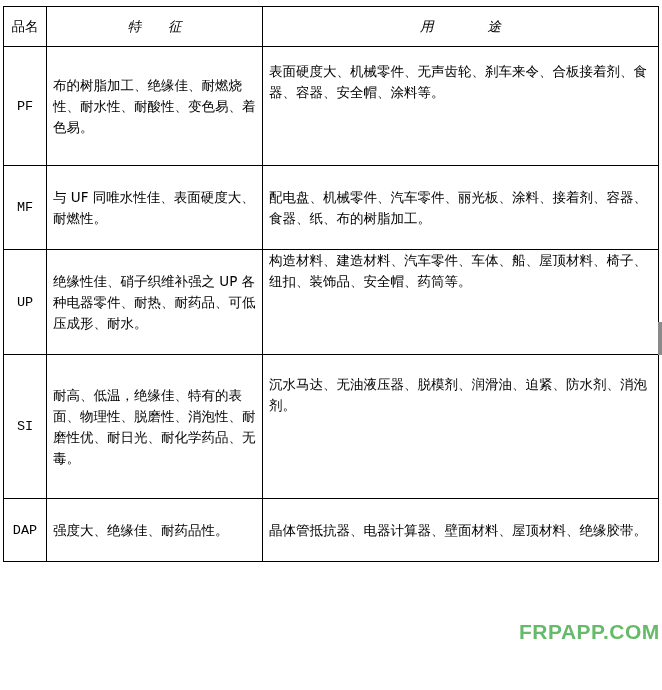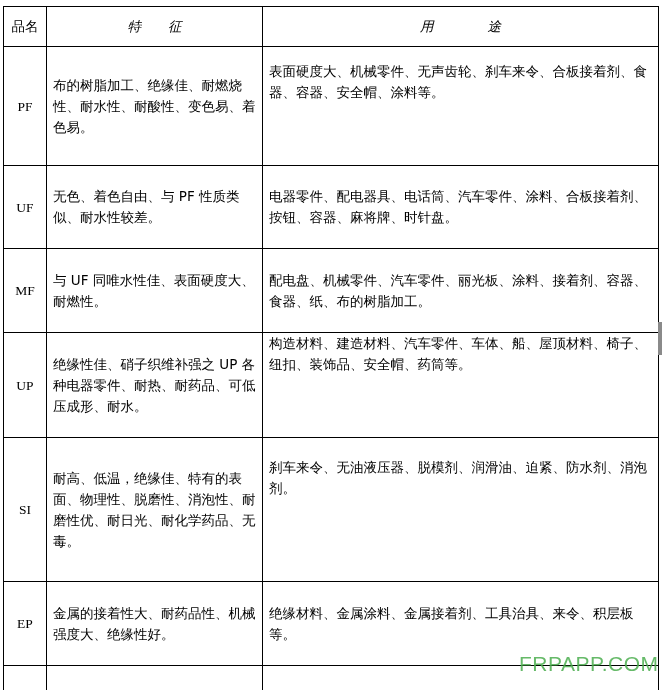--- a/index.html
+++ b/index.html
@@ -21,37 +21,37 @@
     word-break: break-all;
   }
   col.c-name { width: 43px; }
   col.c-feat { width: 216px; }
   col.c-use  { width: 396px; }
   th { height: 39px; text-align: center; }
   th.h-name { padding: 0 2px; letter-spacing: 0px; }
   th.h-feat, th.h-use { letter-spacing: 0; font-style: italic; }
   td.name {
     text-align: center;
-    font-family: Liberation Serif, serif;
+    font-family: Liberation Mono, monospace;
     font-size: 14px; padding: 0 2px;
   }
   td.feat, td.use { text-align: left; padding-left: 6px; padding-right: 4px; }
   tr.r-pf   td { height: 104px; }
   tr.r-uf   td { height: 82px; }
   tr.r-mf   td { height: 83px; }
   tr.r-up   td { height: 104px; }
   tr.r-si   td { height: 124px; }
   tr.r-ep   td { height: 83px; }
   tr.r-dap  td { height: 62px; }
   .top-aligned { vertical-align: top !important; }
   .pad-top-pf  { padding-top: 14px !important; }
   .watermark {
-    position: absolute; left: 519px; top: 652px;
+    position: absolute; left: 519px; top: 620px;
     font-family: "Liberation Sans", sans-serif;
-    font-weight: normal; font-size: 21px; letter-spacing: 0.5px;
+    font-weight: bold; font-size: 21px; letter-spacing: 0.5px;
     color: #4cae4f; opacity: 0.85; pointer-events: none;
   }
   .scroll-mark {
     position: absolute; left: 658px; top: 322px;
     width: 4px; height: 33px; background: #8a8a8a;
   }
 </style>
 </head>
 <body>
 
@@ -67,44 +67,34 @@
       <th class="h-feat">特　　征</th>
       <th class="h-use">用　　　　途</th>
     </tr>
   </thead>
   <tbody>
     <tr class="r-pf">
       <td class="name">PF</td>
       <td class="feat">布的树脂加工、绝缘佳、耐燃烧性、耐水性、耐酸性、变色易、着色易。</td>
       <td class="use top-aligned pad-top-pf">表面硬度大、机械零件、无声齿轮、刹车来令、合板接着剂、食器、容器、安全帽、涂料等。</td>
     </tr>
-    <tr class="r-uf">
-      <td class="name">UF</td>
-      <td class="feat">无色、着色自由、与 PF 性质类似、耐水性较差。</td>
-      <td class="use">电器零件、配电器具、电话筒、汽车零件、涂料、合板接着剂、按钮、容器、麻将牌、时针盘。</td>
-    </tr>
     <tr class="r-mf">
       <td class="name">MF</td>
       <td class="feat">与 UF 同唯水性佳、表面硬度大、耐燃性。</td>
       <td class="use">配电盘、机械零件、汽车零件、丽光板、涂料、接着剂、容器、食器、纸、布的树脂加工。</td>
     </tr>
     <tr class="r-up">
       <td class="name">UP</td>
       <td class="feat">绝缘性佳、硝子织维补强之 UP 各种电器零件、耐热、耐药品、可低压成形、耐水。</td>
       <td class="use top-aligned" style="">构造材料、建造材料、汽车零件、车体、船、屋顶材料、椅子、纽扣、装饰品、安全帽、药筒等。</td>
     </tr>
     <tr class="r-si">
       <td class="name">SI</td>
       <td class="feat">耐高、低温，绝缘佳、特有的表面、物理性、脱磨性、消泡性、耐磨性优、耐日光、耐化学药品、无毒。</td>
-      <td class="use top-aligned" style="padding-top:19px">刹车来令、无油液压器、脱模剂、润滑油、迫紧、防水剂、消泡剂。</td>
-    </tr>
-    <tr class="r-ep">
-      <td class="name">EP</td>
-      <td class="feat">金属的接着性大、耐药品性、机械强度大、绝缘性好。</td>
-      <td class="use">绝缘材料、金属涂料、金属接着剂、工具治具、来令、积层板等。</td>
+      <td class="use top-aligned" style="padding-top:19px">沉水马达、无油液压器、脱模剂、润滑油、迫紧、防水剂、消泡剂。</td>
     </tr>
     <tr class="r-dap">
       <td class="name">DAP</td>
       <td class="feat">强度大、绝缘佳、耐药品性。</td>
       <td class="use">晶体管抵抗器、电器计算器、壁面材料、屋顶材料、绝缘胶带。</td>
     </tr>
   </tbody>
 </table>
 
 <div class="scroll-mark"></div>

